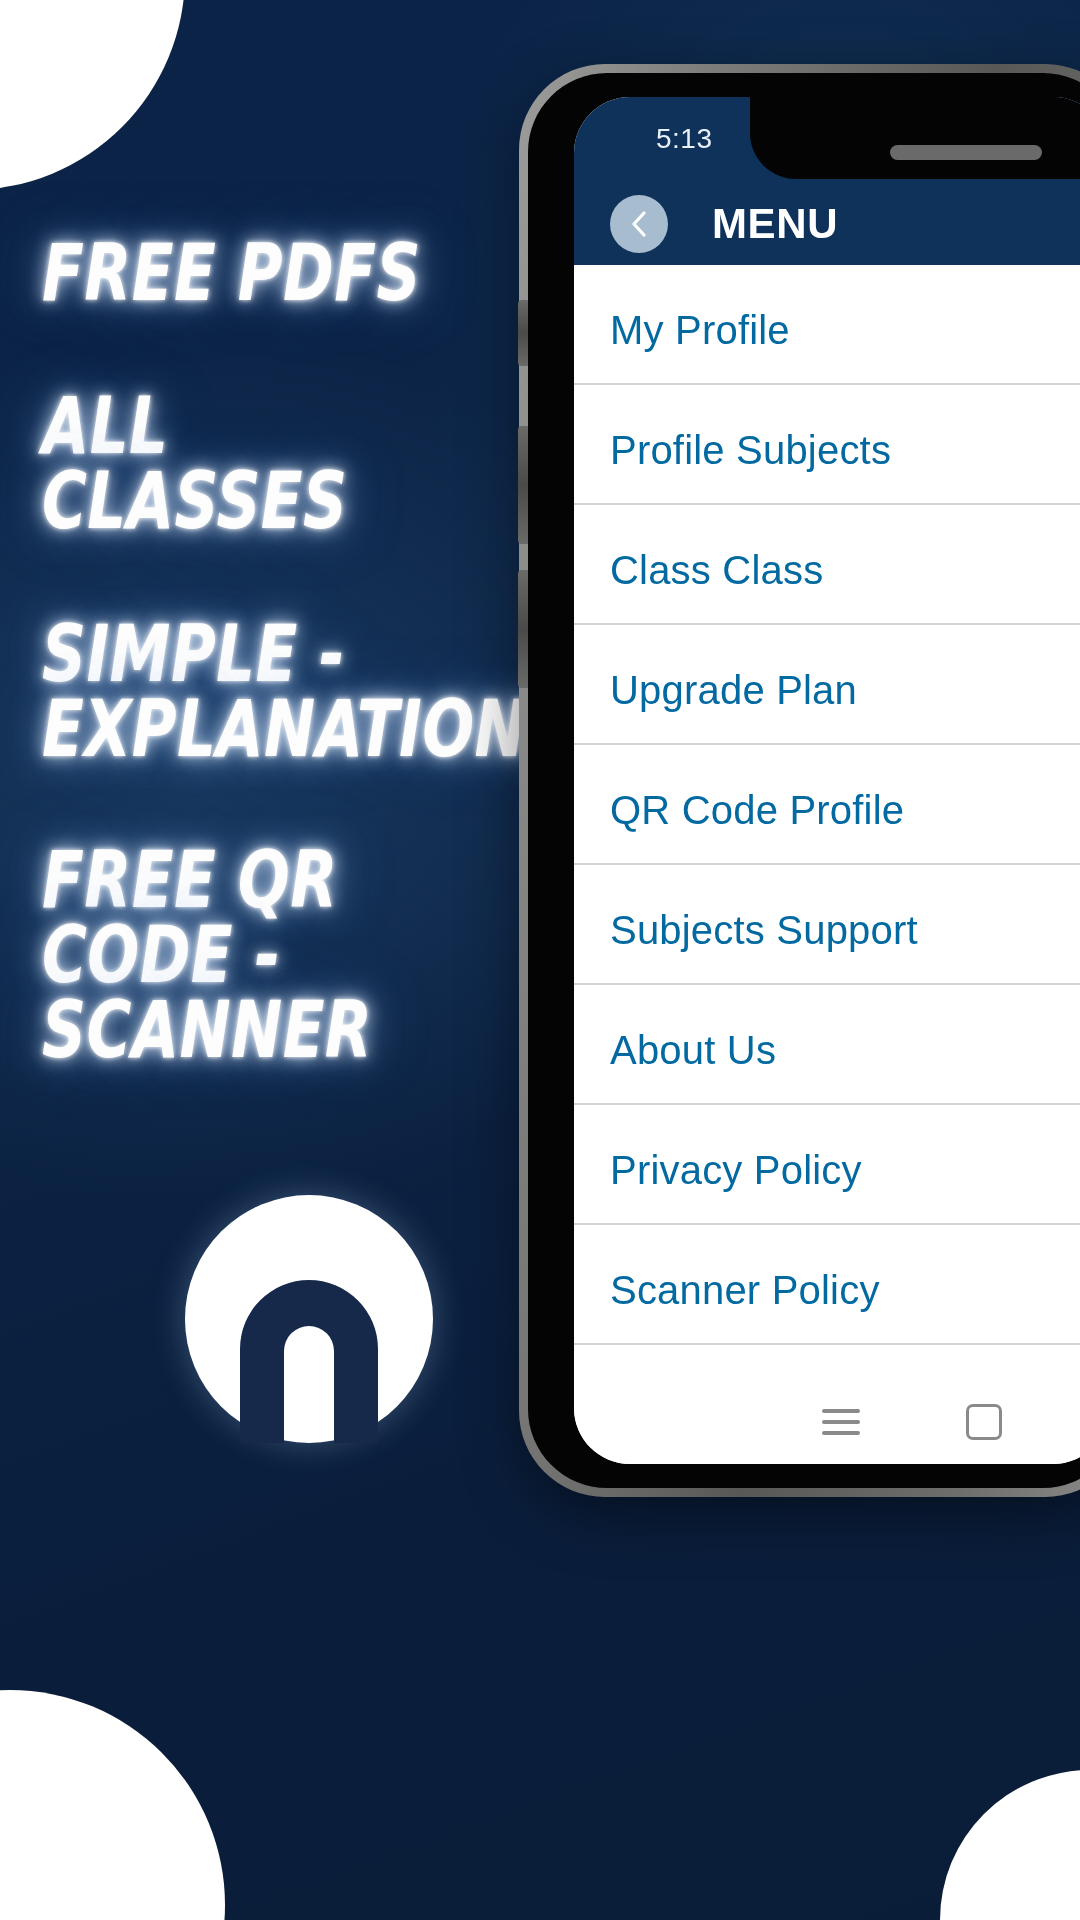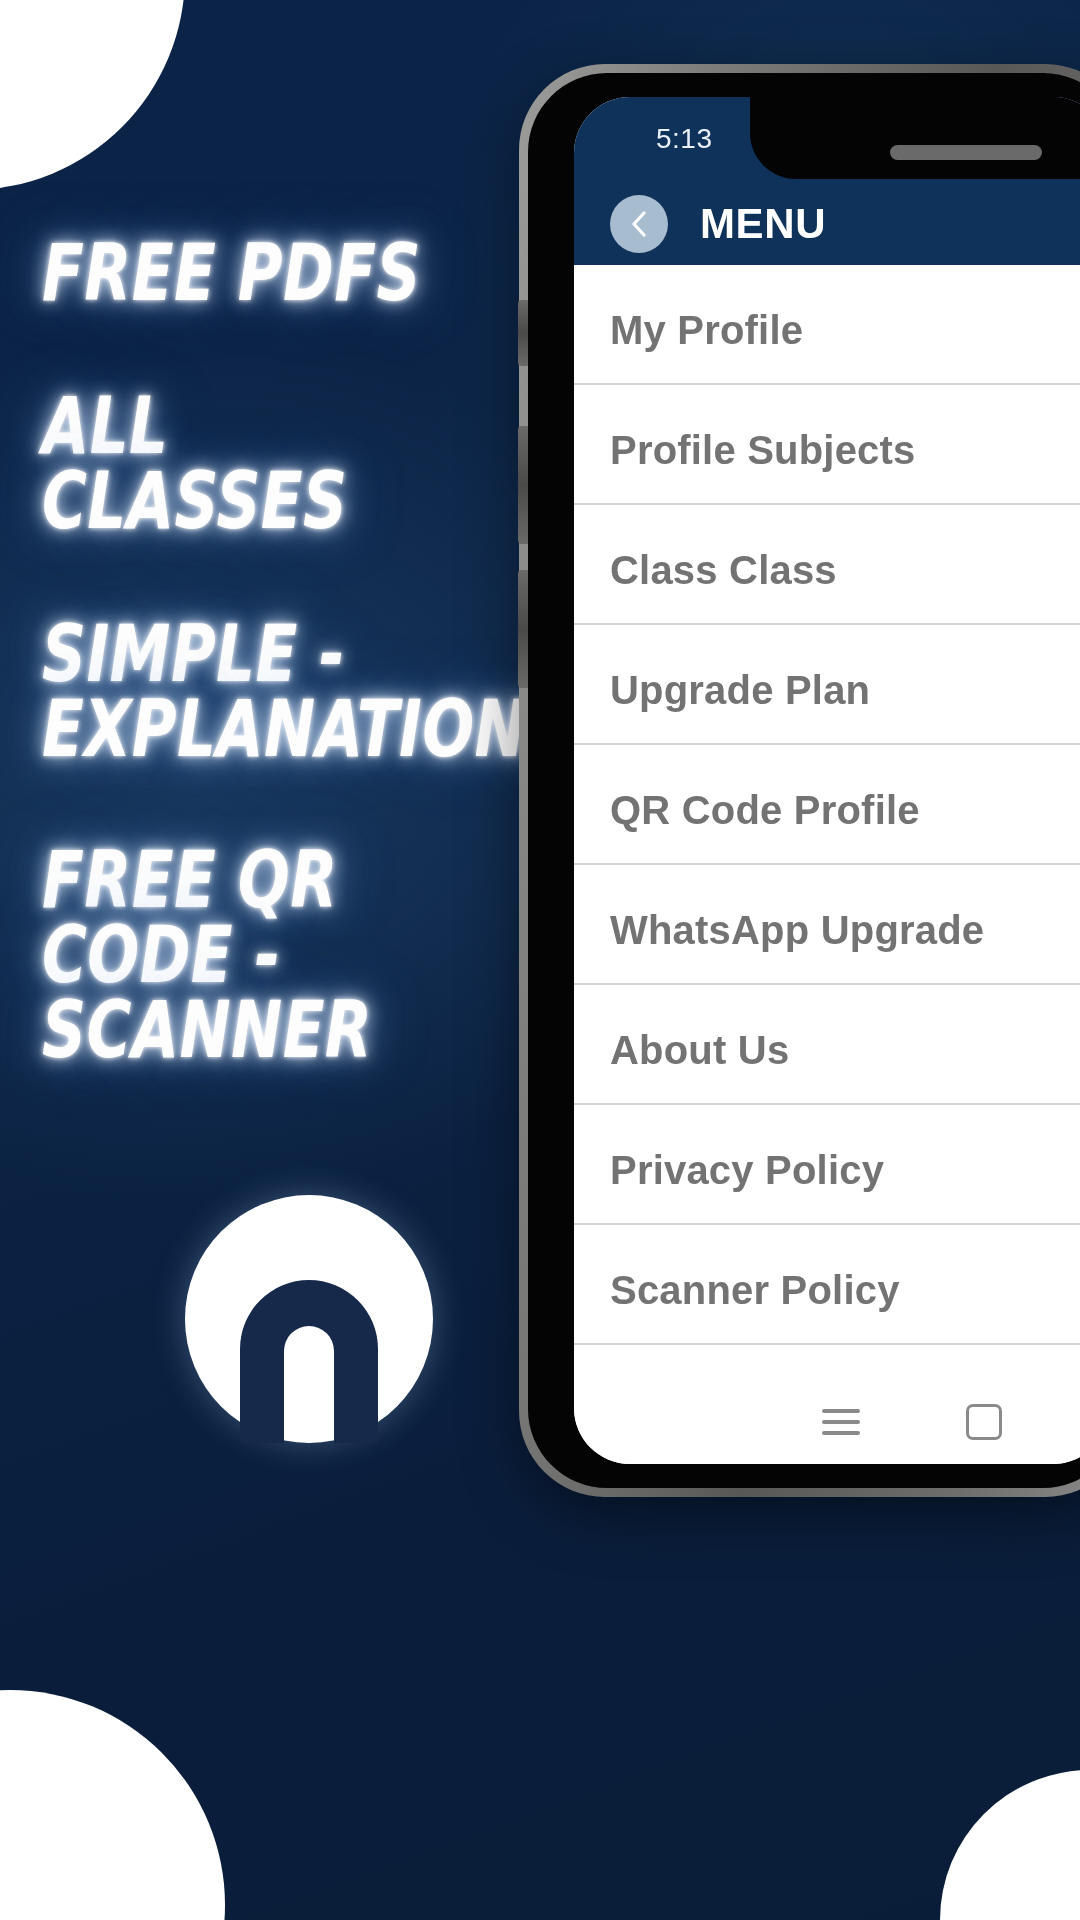--- a/index.html
+++ b/index.html
@@ -120,37 +120,37 @@
     position:relative;
   }
   #back-button{
     width:58px;height:58px;border-radius:50%;
     background:#a8bccf;
     display:flex;align-items:center;justify-content:center;
     flex:0 0 auto;
   }
   #menu-title{
     color:#ffffff;font-size:42px;font-weight:700;
-    letter-spacing:.6px;margin-left:32px;text-align:right;
+    letter-spacing:.6px;margin-left:44px;text-align:right;
   }
 
   
   #menu-list{
     background:#ffffff;
   }
   .menu-item{
     height:120px;
     display:flex;align-items:center;
     padding-left:36px;
     border-bottom:2px solid #d4d4d4;
     background:#ffffff;
     box-sizing:border-box;
   }
   .menu-item-label{
-    color:#737373;font-size:40px;font-weight:700;letter-spacing:.2px;margin-top:13px;
+    color:#0369a1;font-size:40px;font-weight:400;letter-spacing:.2px;margin-top:13px;
   }
 
   
   #nav-bar{
     position:absolute;left:0;right:0;bottom:0;height:84px;
     background:#ffffff;
     display:flex;align-items:center;
     justify-content:space-around;
     padding:0 54px;
     box-sizing:border-box;
@@ -218,21 +218,21 @@
           <div class="menu-item">
             <span class="menu-item-label">Class Class</span>
           </div>
           <div class="menu-item">
             <span class="menu-item-label">Upgrade Plan</span>
           </div>
           <div class="menu-item">
             <span class="menu-item-label">QR Code Profile</span>
           </div>
           <div class="menu-item">
-            <span class="menu-item-label">WhatsApp Upgrade</span>
+            <span class="menu-item-label">Subjects Support</span>
           </div>
           <div class="menu-item">
             <span class="menu-item-label">About Us</span>
           </div>
           <div class="menu-item">
             <span class="menu-item-label">Privacy Policy</span>
           </div>
           <div class="menu-item">
             <span class="menu-item-label">Scanner Policy</span>
           </div>

